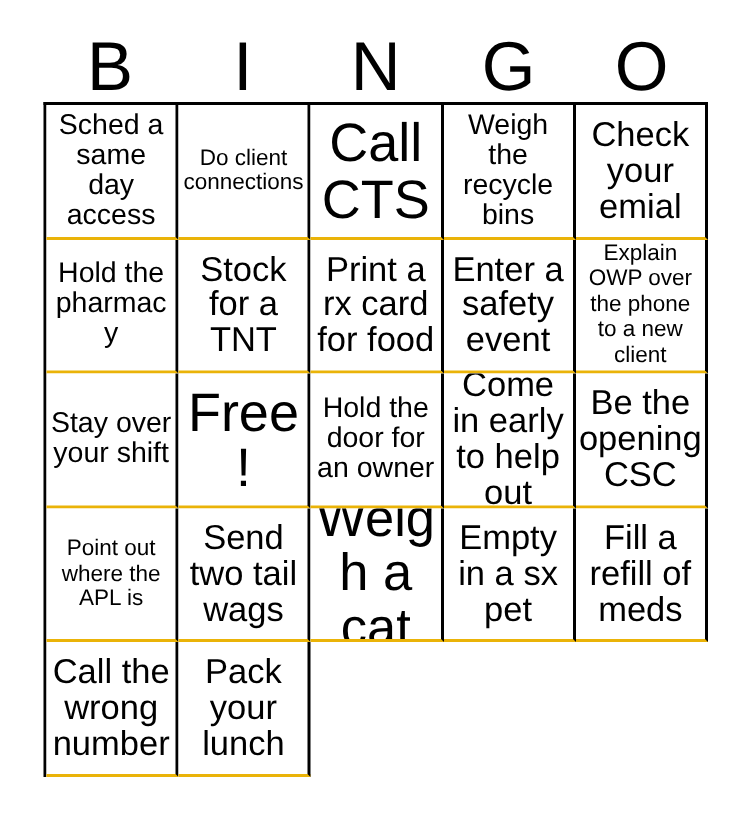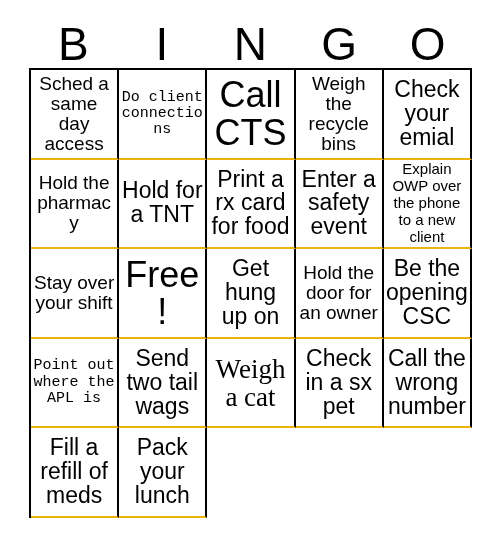--- a/index.html
+++ b/index.html
@@ -70,24 +70,24 @@
   }
   .cell-text {
     display: block;
     width: 100%;
     line-height: 1.04;
     word-wrap: break-word;
     font-family: "Liberation Sans", sans-serif;
   }
   
   .size-xs .cell-text { font-size: 15px; line-height: 1.12; }
-  .size-sm .cell-text { font-size: 15px;  line-height: 1.08; font-family: Liberation Mono, monospace; }
+  .size-sm .cell-text { font-size: 15px;  line-height: 1.08; }
   .size-md .cell-text { font-size: 19px;  line-height: 1.06; }
   .size-lg .cell-text { font-size: 23px;  line-height: 1.04; }
-  .size-xl .cell-text { font-size: 27px;  line-height: 1.04; font-family: Liberation Serif, serif; }
+  .size-xl .cell-text { font-size: 35px;  line-height: 1.04; }
   .size-xxl .cell-text { font-size: 36px; line-height: 1.04; }
 </style>
 </head>
 <body>
 
 <div id="card">
 
   <div id="bingo-header">
     <div class="header-letter">B</div>
     <div class="header-letter">I</div>
@@ -109,62 +109,62 @@
       <div class="bingo-cell size-md">
         <span class="cell-text">Weigh the recycle bins</span>
       </div>
       <div class="bingo-cell size-lg">
         <span class="cell-text">Check your emial</span>
       </div>
       <div class="bingo-cell size-md">
         <span class="cell-text">Hold the pharmacy</span>
       </div>
       <div class="bingo-cell size-lg">
-        <span class="cell-text">Hold for a TNT</span>
+        <span class="cell-text">Stock for a TNT</span>
       </div>
       <div class="bingo-cell size-lg">
         <span class="cell-text">Print a rx card for food</span>
       </div>
       <div class="bingo-cell size-lg">
         <span class="cell-text">Enter a safety event</span>
       </div>
       <div class="bingo-cell size-xs">
         <span class="cell-text">Explain OWP over the phone to a new client</span>
       </div>
       <div class="bingo-cell size-md">
         <span class="cell-text">Stay over your shift</span>
       </div>
       <div class="bingo-cell size-xxl">
         <span class="cell-text">Free!</span>
       </div>
-      <div class="bingo-cell size-lg">
-        <span class="cell-text">Get hung up on</span>
-      </div>
       <div class="bingo-cell size-md">
         <span class="cell-text">Hold the door for an owner</span>
+      </div>
+      <div class="bingo-cell size-lg">
+        <span class="cell-text">Come in early to help out</span>
       </div>
       <div class="bingo-cell size-lg">
         <span class="cell-text">Be the opening CSC</span>
       </div>
       <div class="bingo-cell size-sm">
         <span class="cell-text">Point out where the APL is</span>
       </div>
       <div class="bingo-cell size-lg">
         <span class="cell-text">Send two tail wags</span>
       </div>
       <div class="bingo-cell size-xl">
         <span class="cell-text">Weigh a cat</span>
       </div>
       <div class="bingo-cell size-lg">
-        <span class="cell-text">Check in a sx pet</span>
+        <span class="cell-text">Empty in a sx pet</span>
+      </div>
+      <div class="bingo-cell size-lg">
+        <span class="cell-text">Fill a refill of meds</span>
       </div>
       <div class="bingo-cell size-lg">
         <span class="cell-text">Call the wrong number</span>
-      </div>
-      <div class="bingo-cell size-lg">
-        <span class="cell-text">Fill a refill of meds</span>
       </div>
       <div class="bingo-cell size-lg">
         <span class="cell-text">Pack your lunch</span>
       </div>
     </div>
 
 </div>
 
 </body></html>

